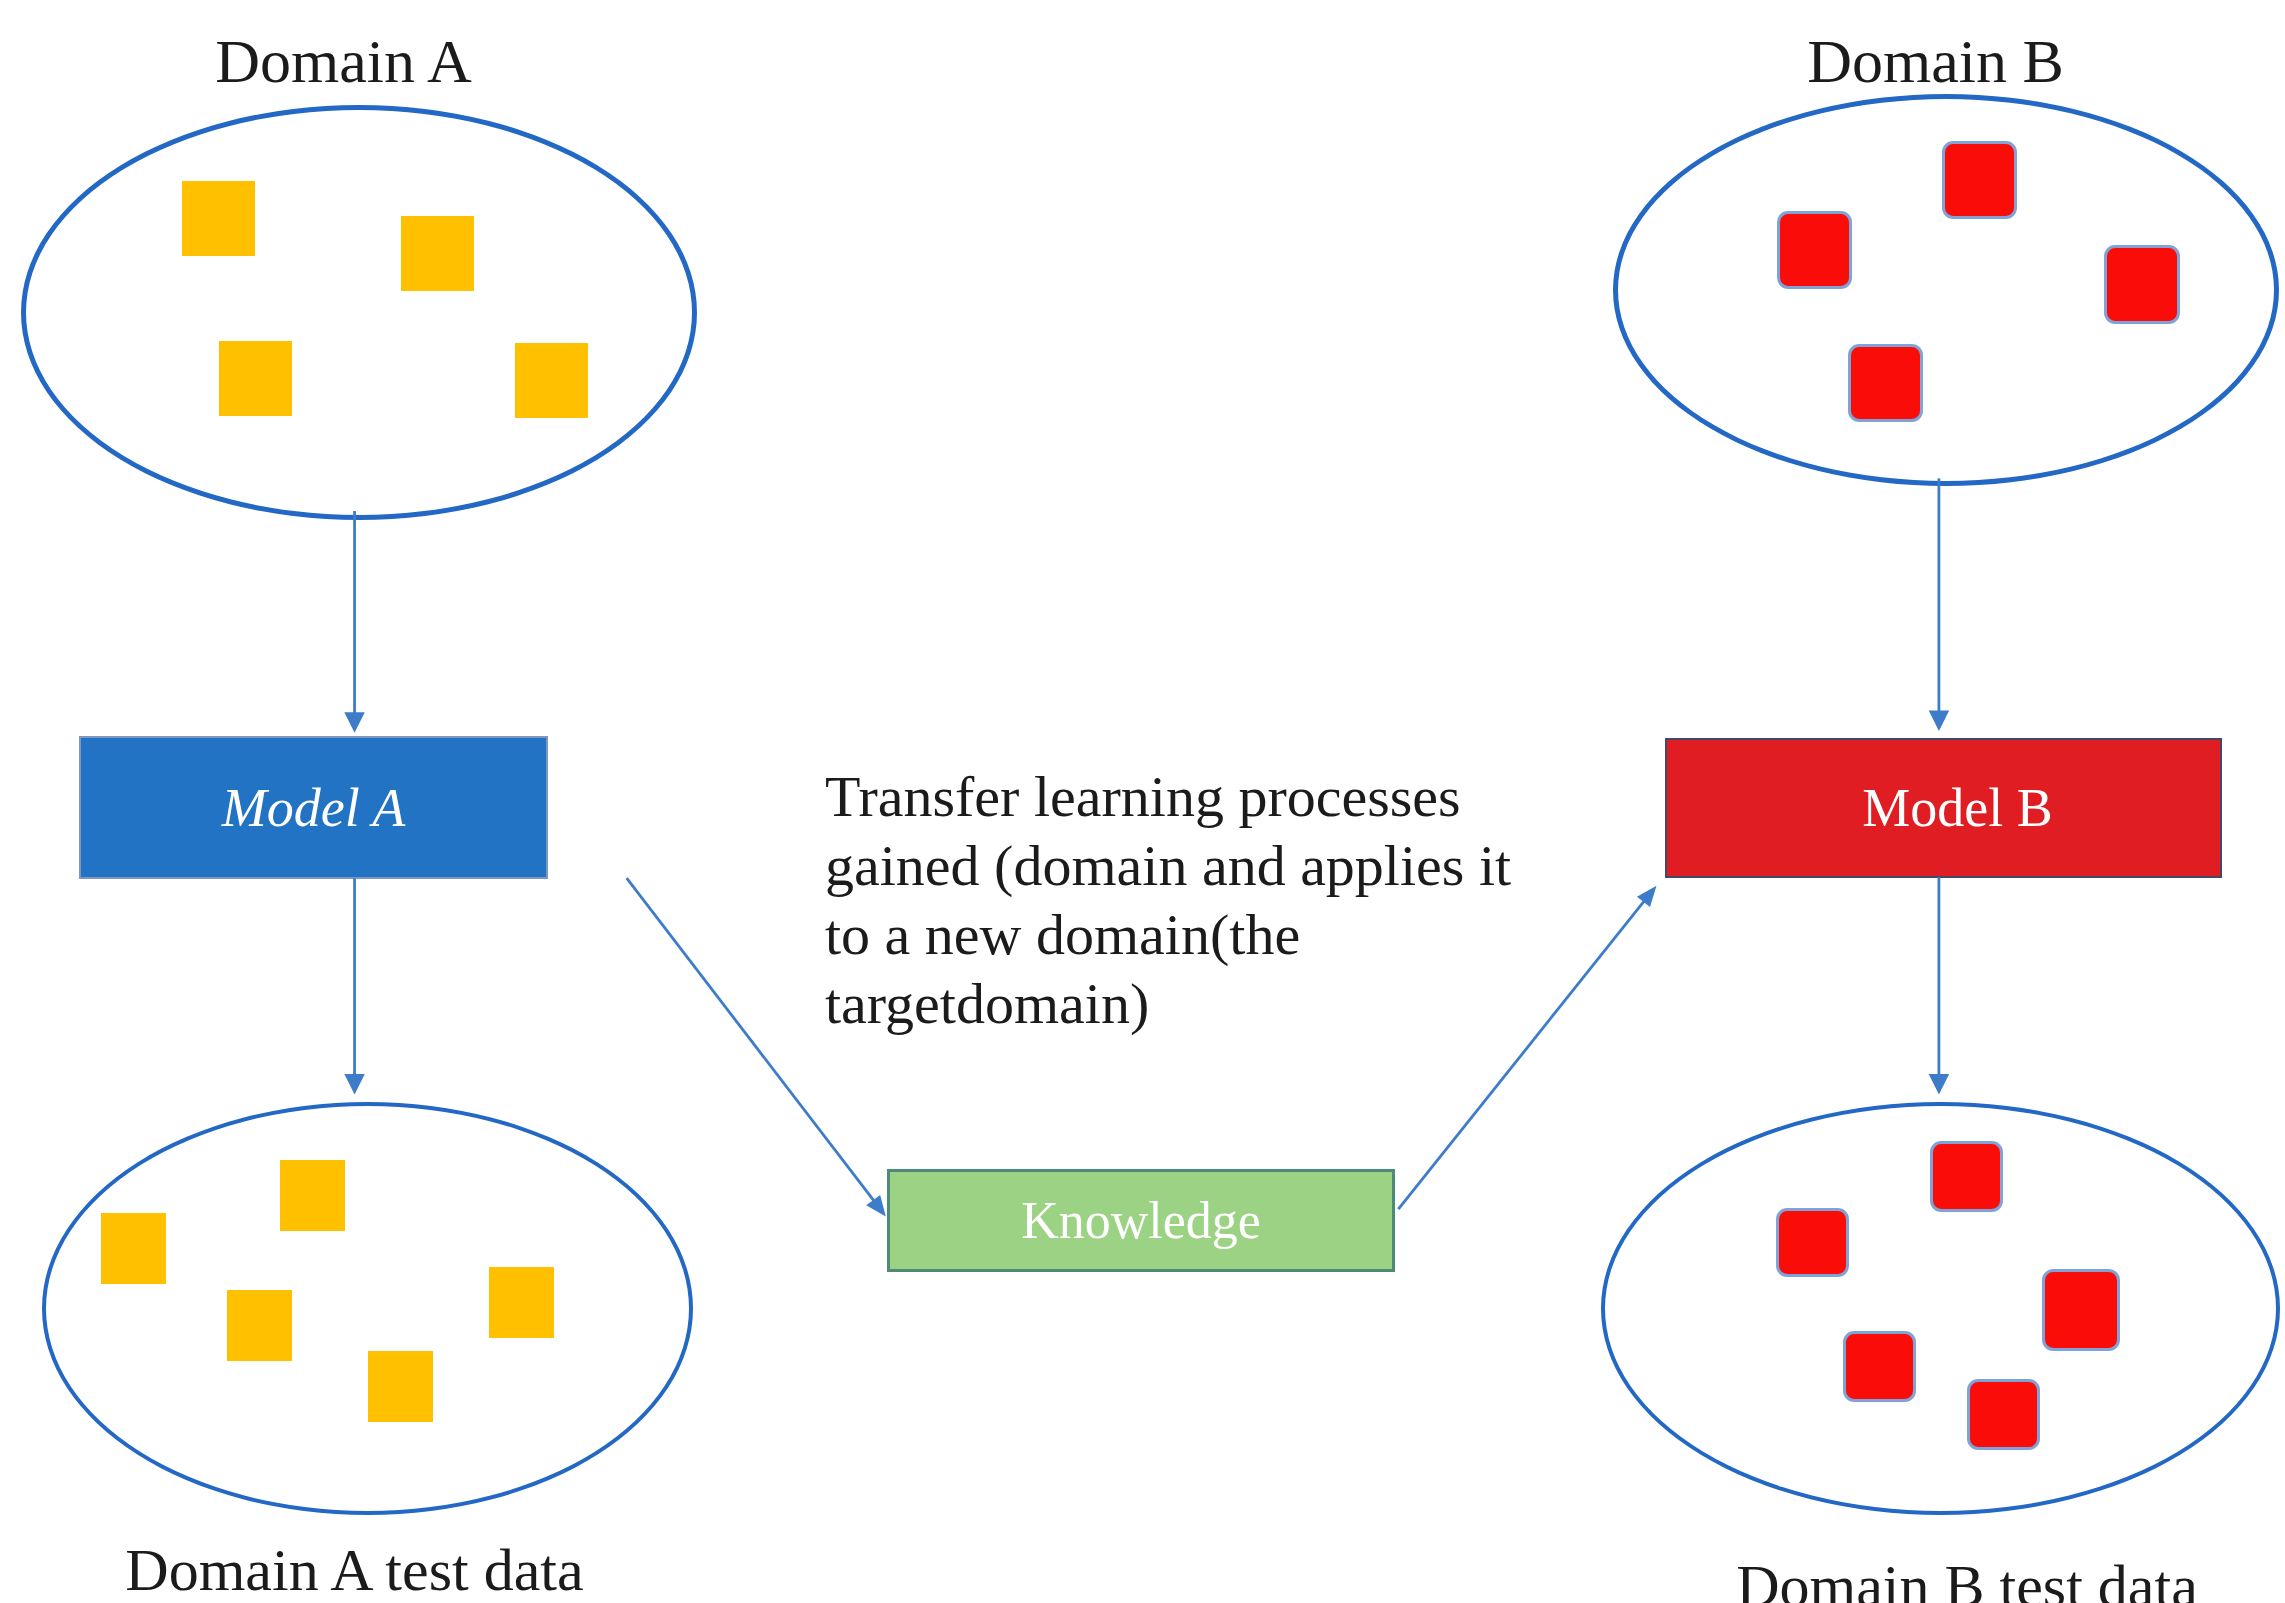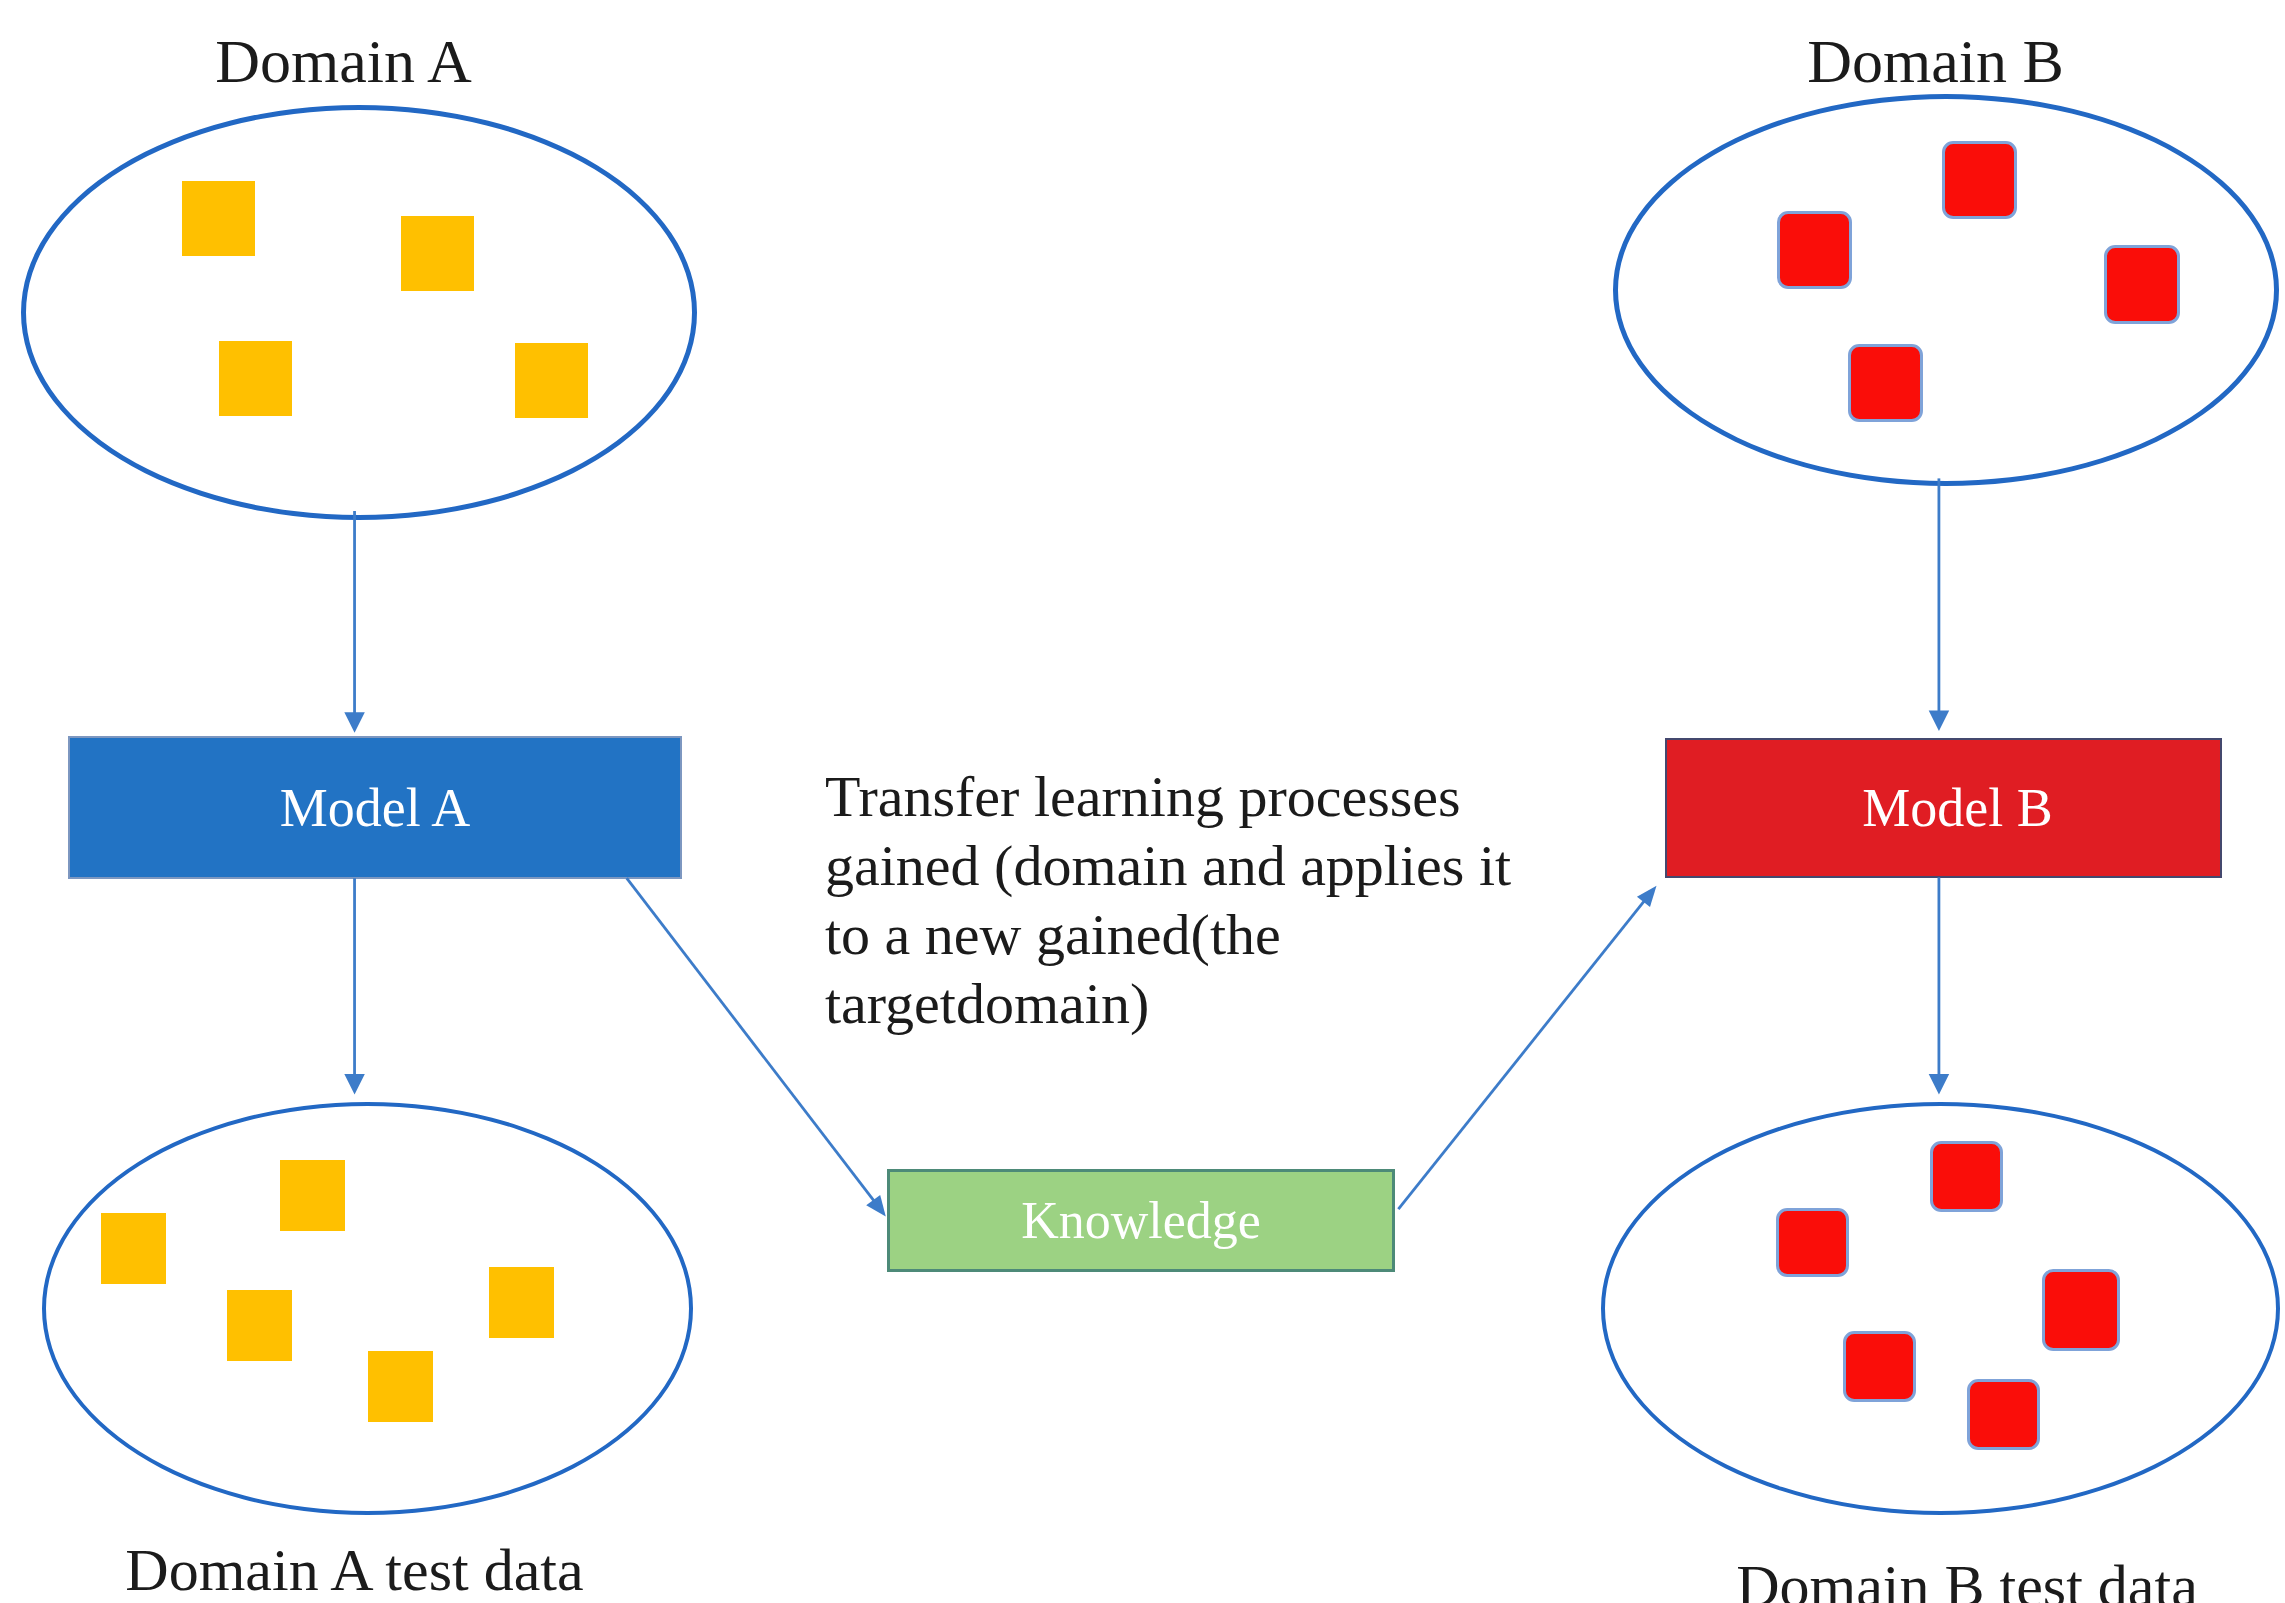--- a/index.html
+++ b/index.html
@@ -93,31 +93,31 @@
   <div class="sq-a" style="left:401px;top:198px;width:73px;height:75px;"></div>
   <div class="sq-a" style="left:219px;top:323px;width:73px;height:75px;"></div>
   <div class="sq-a" style="left:515px;top:325px;width:73px;height:75px;"></div>
 
   <div class="ellipse big" style="left:1613px;top:76px;width:656px;height:382px;"></div>
   <div class="sq-b" style="left:1942px;top:123px;width:75px;height:78px;"></div>
   <div class="sq-b" style="left:1777px;top:193px;width:75px;height:78px;"></div>
   <div class="sq-b" style="left:2104px;top:227px;width:76px;height:79px;"></div>
   <div class="sq-b" style="left:1848px;top:326px;width:75px;height:78px;"></div>
 
-  <div id="model-a-box" class="model-box" style="left:68px;top:718px;width:614px;height:143px;">
+  <div id="model-a-box" class="model-box" style="left:79px;top:718px;width:469px;height:143px;font-style:italic;">
     <span>Model A</span>
   </div>
   <div id="model-b-box" class="model-box" style="left:1665px;top:720px;width:557px;height:140px;">
     <span>Model B</span>
   </div>
 
   <div id="annotation">
     <div>Transfer learning processes</div>
     <div>gained (domain and applies it</div>
-    <div>to a new gained(the</div>
+    <div>to a new domain(the</div>
     <div>targetdomain)</div>
   </div>
 
   <div id="knowledge-box" style="left:887px;top:1151px;width:508px;height:103px;">
     <span>Knowledge</span>
   </div>
 
   <div class="ellipse test" style="left:42px;top:1084px;width:643px;height:405px;"></div>
   <div class="sq-a" style="left:280px;top:1142px;width:65px;height:71px;"></div>
   <div class="sq-a" style="left:101px;top:1195px;width:65px;height:71px;"></div>

